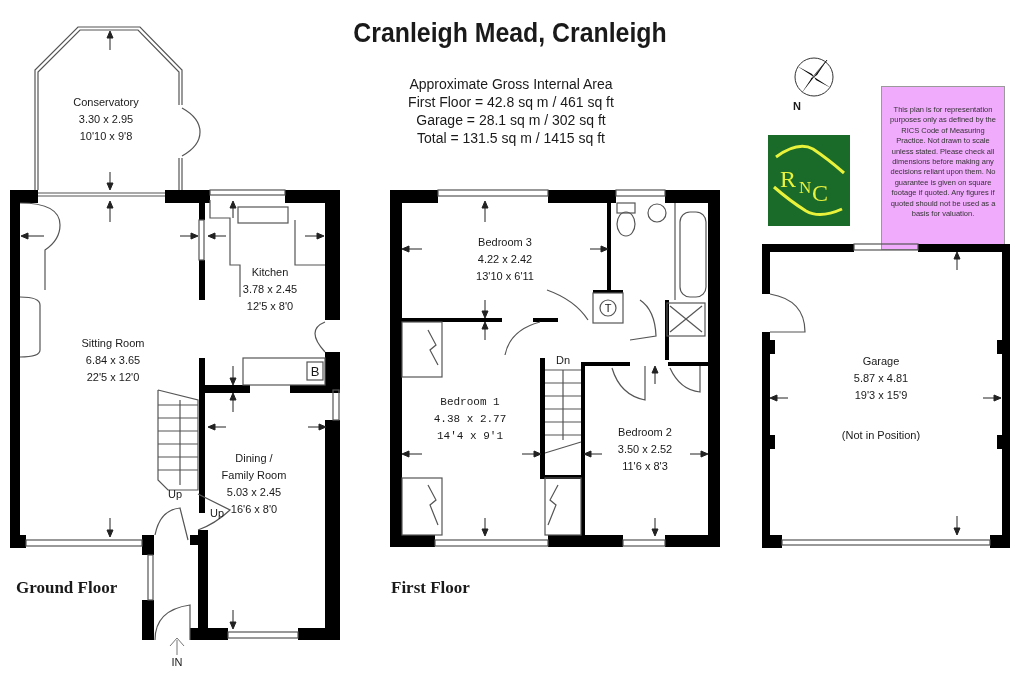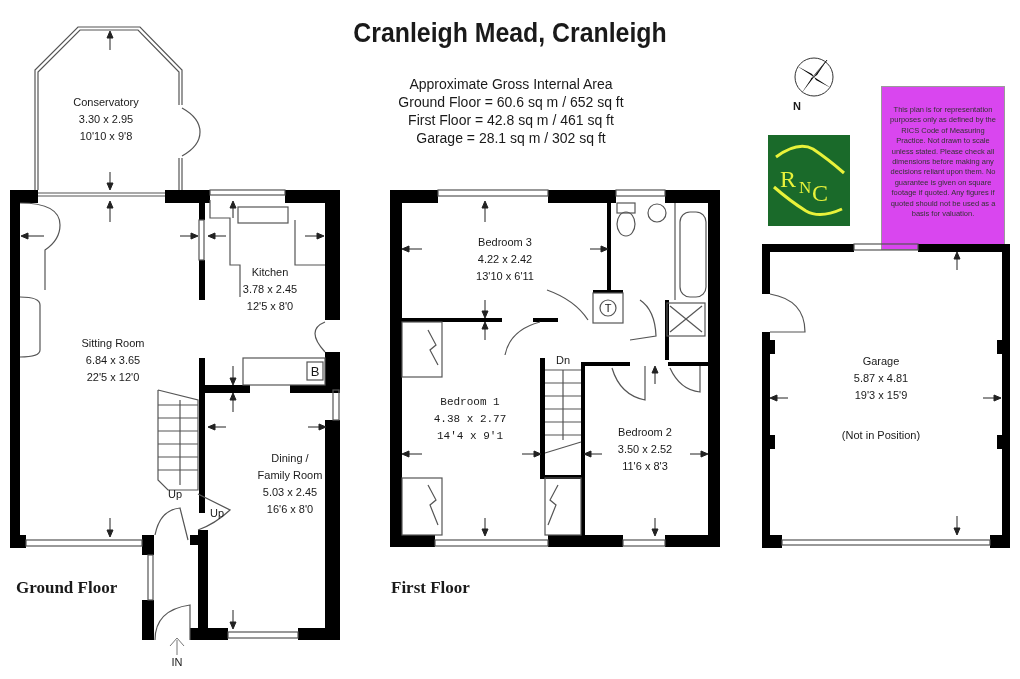--- a/index.html
+++ b/index.html
@@ -1,37 +1,37 @@
 <!DOCTYPE html>
 <html><head>
 <meta charset="utf-8">
 <style>
   html, body { margin: 0; padding: 0; }
   body { width: 1020px; height: 679px; background: #ffffff; position: relative; overflow: hidden; font-family: "Liberation Sans", sans-serif; color: #1a1a1a; }
   .abs { position: absolute; }
   .title { left: 0; width: 1020px; top: 18px; text-align: center; font-size: 27px; font-weight: bold; transform: scaleX(0.92); }
   .area { left: 380px; width: 262px; top: 75px; text-align: center; font-size: 14px; line-height: 18px; }
   .area div { white-space: nowrap; }
-  .disclaimer { left: 881px; top: 86px; width: 124px; height: 164px; border: 1px solid #9a9a9a; background: #d946ef; font-size: 7.5px; line-height: 10.4px; text-align: center; box-sizing: border-box; padding: 18px 4px 0 4px; color: #333; }
+  .disclaimer { left: 881px; top: 86px; width: 124px; height: 164px; border: 1px solid #9a9a9a; background: #f0abfc; font-size: 7.5px; line-height: 10.4px; text-align: center; box-sizing: border-box; padding: 18px 4px 0 4px; color: #333; }
   .logo { left: 768px; top: 135px; width: 82px; height: 91px; background: #1a6a2a; }
   .compass { left: 791px; top: 54px; width: 46px; height: 46px; }
   .compass-n { left: 793px; top: 100px; font-size: 11px; font-weight: bold; }
   .floor-label { font-size: 17px; font-weight: bold; font-family: Liberation Serif, serif; }
   .room-label { text-align: center; font-size: 11px; line-height: 17px; white-space: nowrap; }
   svg.plan { position: absolute; left: 0; top: 0; }
 </style>
 </head>
 <body>
 
 <div class="abs title">Cranleigh Mead, Cranleigh</div>
 <div class="abs area">
   <div>Approximate Gross Internal Area</div>
-  <div>Ground Floor = 60.6 sq m / 652 sq ft</div>
   <div>First Floor = 42.8 sq m / 461 sq ft</div>
   <div>Garage = 28.1 sq m / 302 sq ft</div>
+  <div>Total = 131.5 sq m / 1415 sq ft</div>
 </div>
 
 <div class="abs compass">
   <svg width="46" height="46" viewBox="0 0 46 46">
     <circle cx="23" cy="23" r="19" fill="none" stroke="#333" stroke-width="1"></circle>
     <polygon points="23,23 36,6 26,21" fill="#000"></polygon>
     <polygon points="23,23 10,40 20,25" fill="#000"></polygon>
     <polygon points="23,23 6,12 21,20" fill="#000"></polygon>
     <polygon points="23,23 40,34 25,26" fill="#000"></polygon>
     <polygon points="23,23 36,6 20,25" fill="none" stroke="#000" stroke-width="0.6"></polygon>
@@ -277,21 +277,21 @@
 <div class="abs room-label" style="left:58px; top:335px; width:110px;">
   <div>Sitting Room</div>
   <div>6.84 x 3.65</div>
   <div>22'5 x 12'0</div>
 </div>
 <div class="abs room-label" style="left:230px; top:264px; width:80px;">
   <div>Kitchen</div>
   <div>3.78 x 2.45</div>
   <div>12'5 x 8'0</div>
 </div>
-<div class="abs room-label" style="left:240px; top:450px; width:100px;">
+<div class="abs room-label" style="left:204px; top:450px; width:100px;">
   <div>Dining /</div>
   <div>Family Room</div>
   <div>5.03 x 2.45</div>
   <div>16'6 x 8'0</div>
 </div>
 <div class="abs room-label" style="left:307px; top:363px; width:16px; font-size:13px;">B</div>
 <div class="abs room-label" style="left:164px; top:486px; width:22px;">Up</div>
 <div class="abs room-label" style="left:206px; top:505px; width:22px;">Up</div>
 <div class="abs room-label" style="left:167px; top:654px; width:20px;">IN</div>
 <div class="abs floor-label" style="left:16px; top:578px;">Ground Floor</div>

